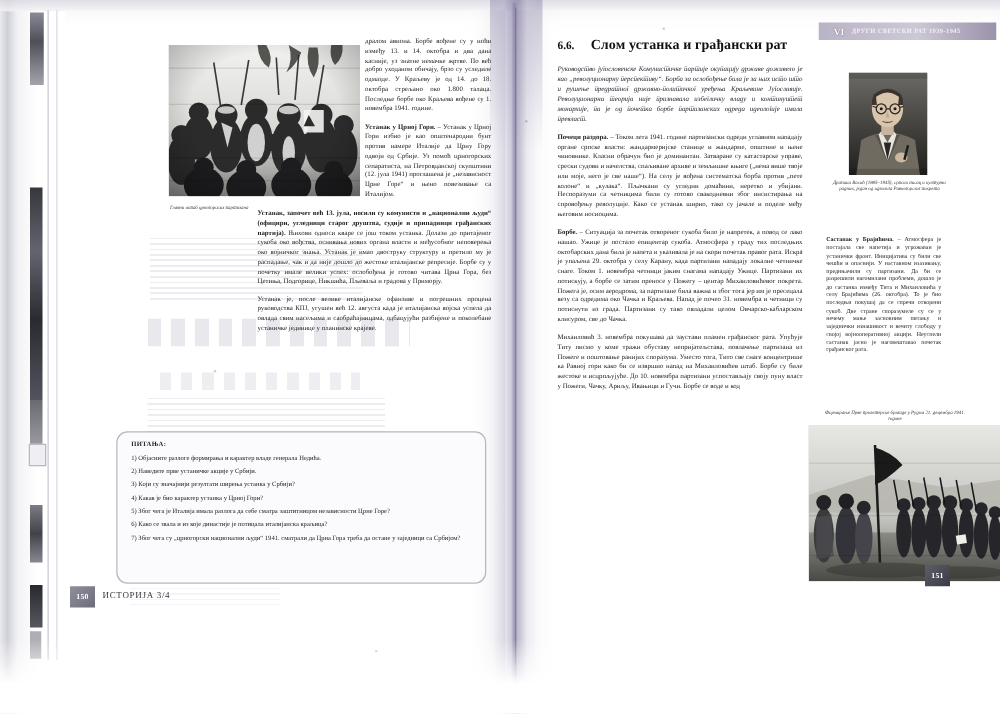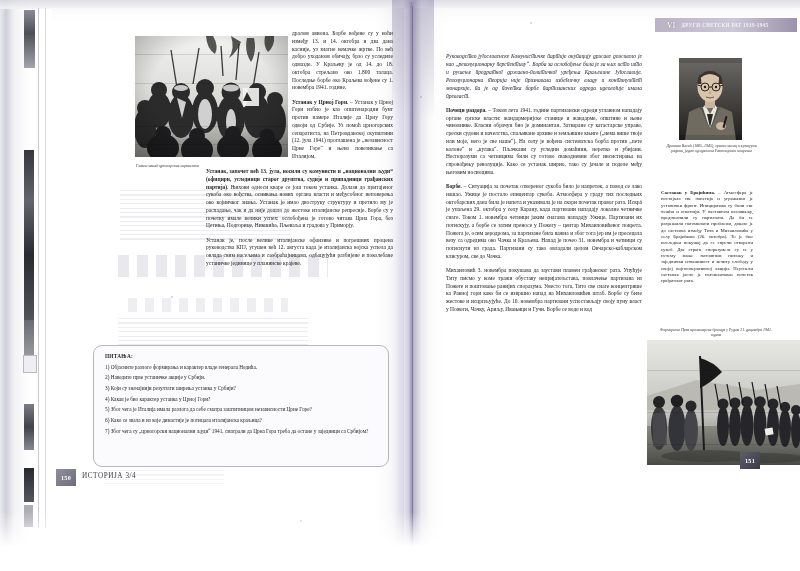--- a/index.html
+++ b/index.html
@@ -321,20 +321,24 @@
   <div class="gutter-top"></div>
   <div class="gutter"></div>
   <div class="gutter-core"></div>
   <div class="gutter-line"></div>
 
   <div class="runhead">
     <span class="runhead-num">VI</span>
     <span class="runhead-txt">ДРУГИ СВЕТСКИ РАТ 1939-1945</span>
   </div>
 
+  <div class="sec-head">
+    <span class="sec-num">6.6.</span>
+    <span class="sec-title">Слом устанка и грађански рат</span>
+  </div>
 
   <div class="col" style="left:446px;top:53px;width:196px;">
     <p class="para italic-intro">Руководство југословенске Комунистичке партије окупацију државе доживело је као „револуционарну перспективу“. Борба за ослобођење била је за њих исто што и рушење предратног државно-политичког уређења Краљевине Југославије. Револуционарна теорија није признавала избегличку владу и континуитет монархије, па је од почетка борбе партизанских одреда идеологије имала превласт.</p>
     <p class="para body-text">
       <b>Почеци раздора.</b><span> – Током лета 1941. године партизански одреди углавном нападају органе српске власти: жандармеријске станице и жандарме, општине и њене чиновнике. Класни обрачун био је доминантан. Затваране су катастарске управе, срески судови и начелства, спаљиване архиве и земљишне књиге („нема више твоје или моје, него је све наше“). На селу је вођена систематска борба против „пете колоне“ и „кулака“. Пљачкани су угледни домаћини, неретко и убијани. Неспоразуми са четницима били су готово свакодневни због инсистирања на спровођењу револуције. Како се устанак ширио, тако су јачале и поделе међу његовим носиоцима.</span>
     </p>
     <p class="para body-text">
       <b>Борбе.</b><span> – Ситуација за почетак отвореног сукоба било је напретек, а повод се лако нашао. Ужице је постало епицентар сукоба. Атмосфера у граду тих последњих октобарских дана била је напета и указивала је на скори почетак правог рата. Искра је упаљена 29. октобра у селу Карану, када партизани нападају локалне четничке снаге. Током 1. новембра четници јаким снагама нападају Ужице. Партизани их потискују, а борбе се затим преносе у Пожегу – центар Михаиловићевог покрета. Пожега је, осим аеродрома, за партизане била важна и због тога јер им је пресецала везу са одредима око Чачка и Краљева. Напад је почео 31. новембра и четници су потиснути из града. Партизани су тако овладали целом Овчарско-кабларском клисуром, све до Чачка.</span>
     </p>
     <p class="para body-text">Михаиловић 3. новембра покушава да заустави пламен грађанског рата. Упућује Титу писмо у коме тражи обуставу непријатељстава, повлачење партизана из Пожеге и поштовање ранијих споразума. Уместо тога, Тито све снаге концентрише ка Равној гори како би се извршио напад на Михаиловићев штаб. Борбе су биле жестоке и исцрпљујуће. До 10. новембра партизани успостављају своју пуну власт у Пожеги, Чачку, Ариљу, Ивањици и Гучи. Борбе се воде и код</p>

